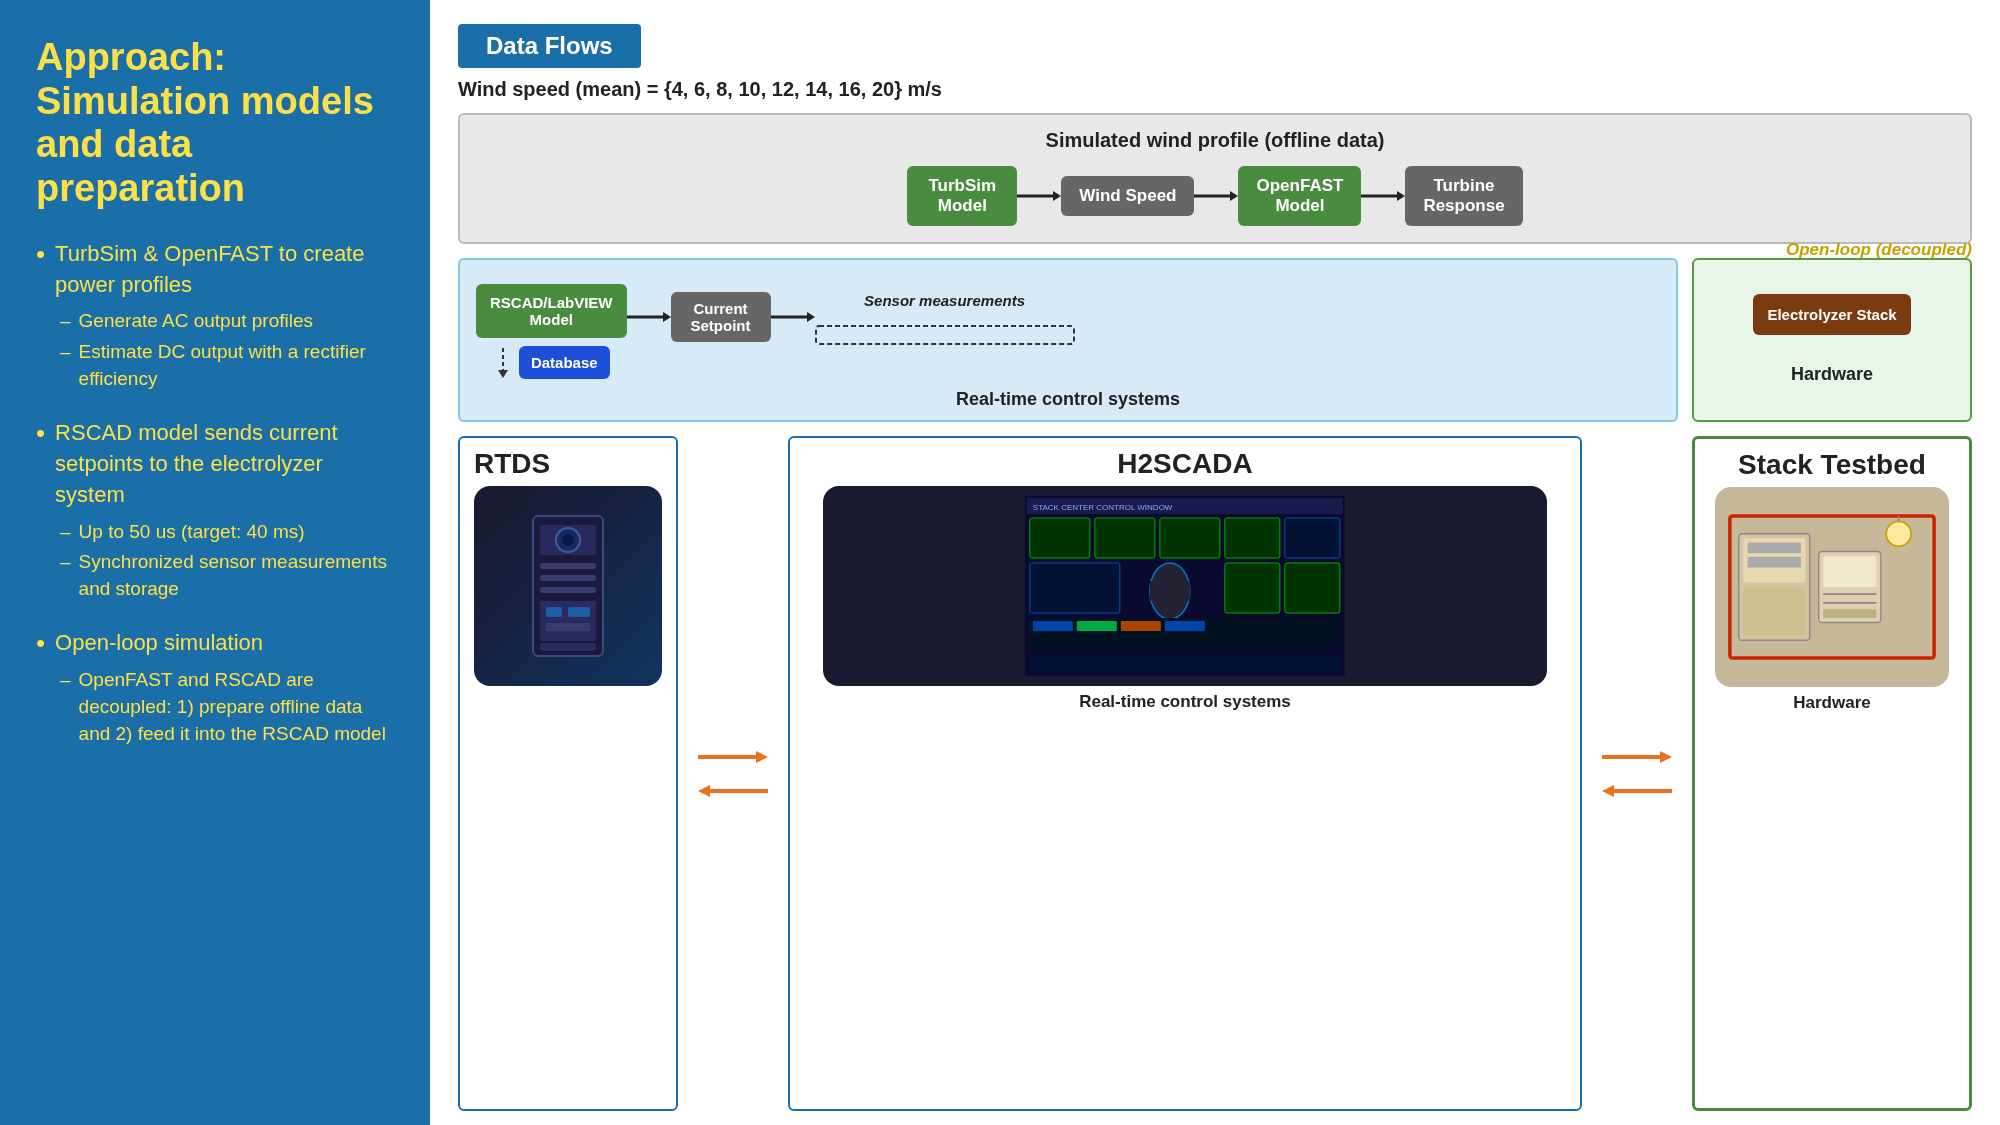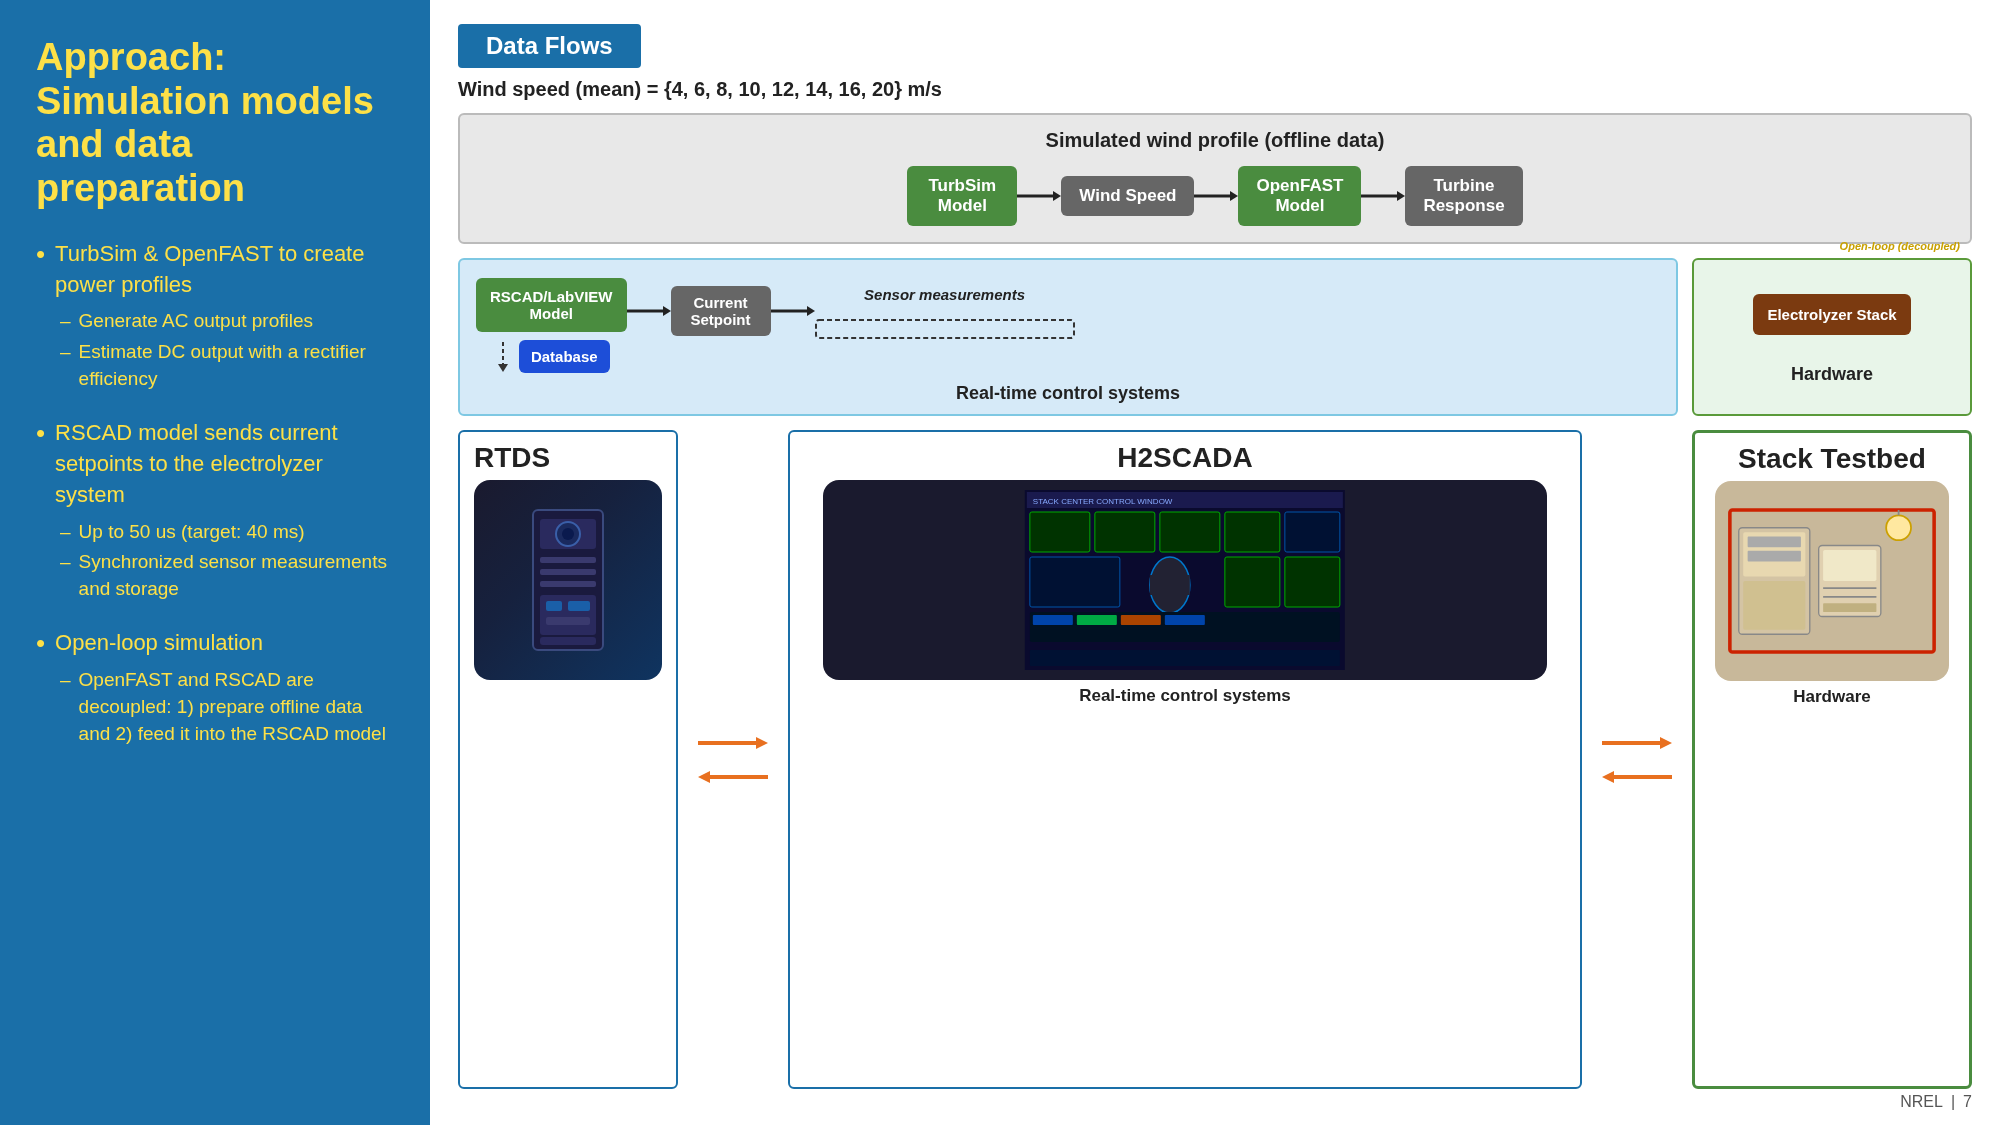--- a/index.html
+++ b/index.html
@@ -134,21 +134,21 @@
       margin-bottom: 14px;
       flex: 0 0 auto;
     }
 
     
     .rt-box {
       flex: 1;
       border: 2px solid #7ec8e3;
       background: #d6eaf8;
       border-radius: 6px;
-      padding: 18px 16px 10px 16px;
+      padding: 24px 16px 10px 16px;
       position: relative;
     }
     .rt-box-label {
       text-align: center;
       font-size: 18px;
       font-weight: 700;
       margin-top: 10px;
       color: #222;
     }
 
@@ -379,21 +379,21 @@
         <line x1="0" y1="9" x2="36" y2="9" stroke="#222" stroke-width="3"></line>
         <polygon points="36,4 44,9 36,14" fill="#222"></polygon>
       </svg>
 
       <div class="flow-box gray" style="min-width:110px;">Turbine<br>Response</div>
     </div>
   </div>
 
   <div class="middle-row" style="position:relative;">
 
-    <div style="position:absolute; top:-18px; right:12px; font-size:11px; font-style:italic; color:#c8a000; font-weight:700;">Open-loop (decoupled)</div>
+    <div style="position:absolute; top:-18px; right:0; font-size:17px; font-style:italic; color:#c8a000; font-weight:700;">Open-loop (decoupled)</div>
 
     <div class="rt-box">
 
       <div style="display:flex; align-items:center; gap:0; margin-bottom:8px;">
 
         <div style="display:flex; flex-direction:column; align-items:center; gap:8px;">
           <div class="flow-box-sm green" style="min-width:130px; padding:10px 14px;">RSCAD/LabVIEW<br>Model</div>
           <div style="display:flex; align-items:center; gap:6px;">
             <div style="display:flex; flex-direction:column; align-items:center;">
 
@@ -540,18 +540,13 @@
           <rect x="115" y="115" width="60" height="10" rx="1" fill="#c0b080"></rect>
 
           <circle cx="200" cy="30" r="14" fill="#ffe8a0" stroke="#cca000" stroke-width="2"></circle>
           <line x1="200" y1="10" x2="200" y2="16" stroke="#888" stroke-width="2"></line>
         </svg>
       </div>
       <div class="bottom-label">Hardware</div>
     </div>
   </div>
 
-  <div class="footer-bar">
-    <span style="margin-right:8px;">NREL</span>
-    <span>|</span>
-    <span style="margin-left:8px;">7</span>
-  </div>
 </div>
 
 </body></html>

